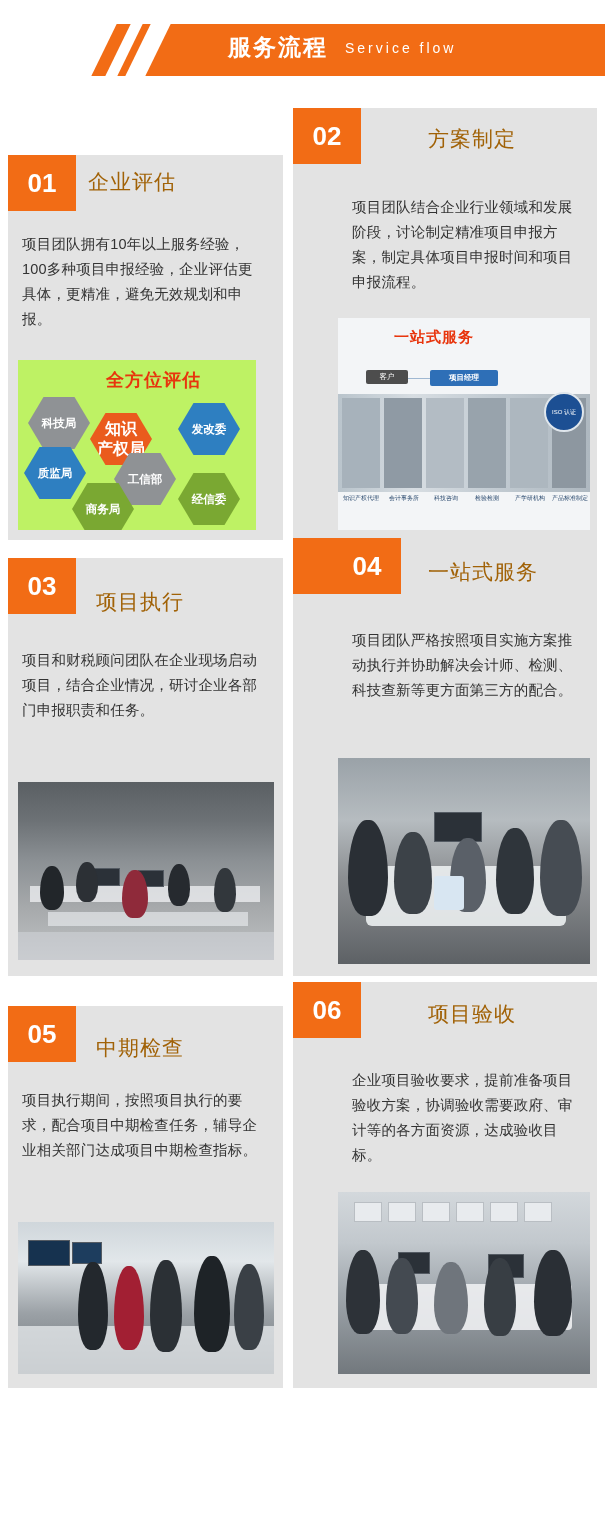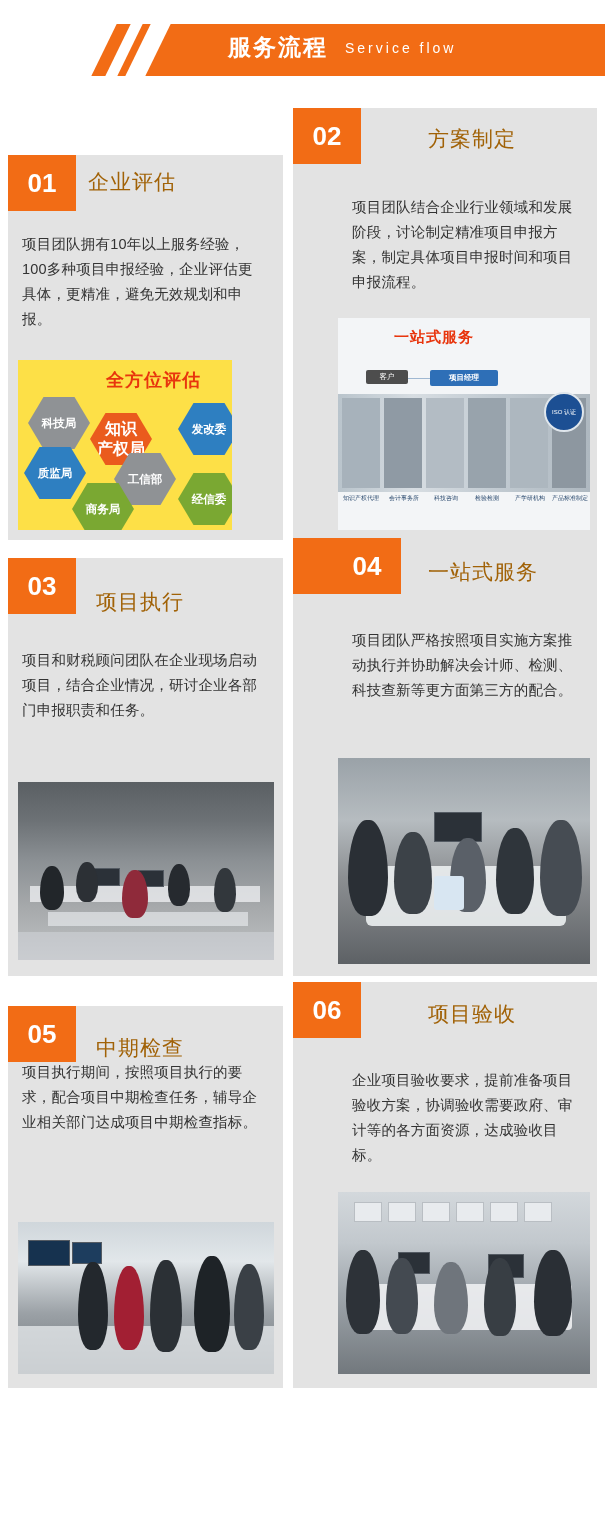--- a/index.html
+++ b/index.html
@@ -49,22 +49,22 @@
     position:absolute;font-size:14.5px;color:#333;line-height:1.72;
     letter-spacing:0.2px;
   }
 
   
   #card1{left:8px;top:155px;width:275px;height:385px;}
   #badge1{left:8px;top:155px;}
   #title1{left:88px;top:168px;}
   #body1{left:22px;top:232px;width:240px;}
   .assess-box{
-    position:absolute;left:18px;top:360px;width:214px;height:170px;
-    background:#fde047;overflow:hidden;
+    position:absolute;left:18px;top:360px;width:238px;height:170px;
+    background:#bef264;overflow:hidden;
   }
   .assess-title{
     position:absolute;left:88px;top:8px;font-size:18px;font-weight:bold;
     color:#e8350d;letter-spacing:1px;
   }
   .hexrow{position:absolute;}
   .hex{
     position:absolute;width:62px;height:54px;
     display:flex;align-items:center;justify-content:center;
     color:#fff;font-size:11.5px;font-weight:bold;text-align:center;
@@ -122,21 +122,21 @@
   #card4{left:293px;top:538px;width:304px;height:438px;}
   #badge4{left:293px;top:538px;padding-left:40px;}
   #title4{left:428px;top:558px;}
   #body4{left:352px;top:628px;width:228px;}
   #photo4{left:338px;top:758px;width:252px;height:206px;}
 
   
   #card5{left:8px;top:1006px;width:275px;height:382px;}
   #badge5{left:8px;top:1006px;}
   #title5{left:96px;top:1034px;}
-  #body5{left:22px;top:1060px;width:240px;}
+  #body5{left:22px;top:1088px;width:240px;}
   #photo5{left:18px;top:1222px;width:256px;height:152px;}
 
   
   #card6{left:293px;top:982px;width:304px;height:406px;}
   #badge6{left:293px;top:982px;}
   #title6{left:428px;top:1000px;}
   #body6{left:352px;top:1068px;width:228px;}
   #photo6{left:338px;top:1192px;width:252px;height:182px;}
 
   

